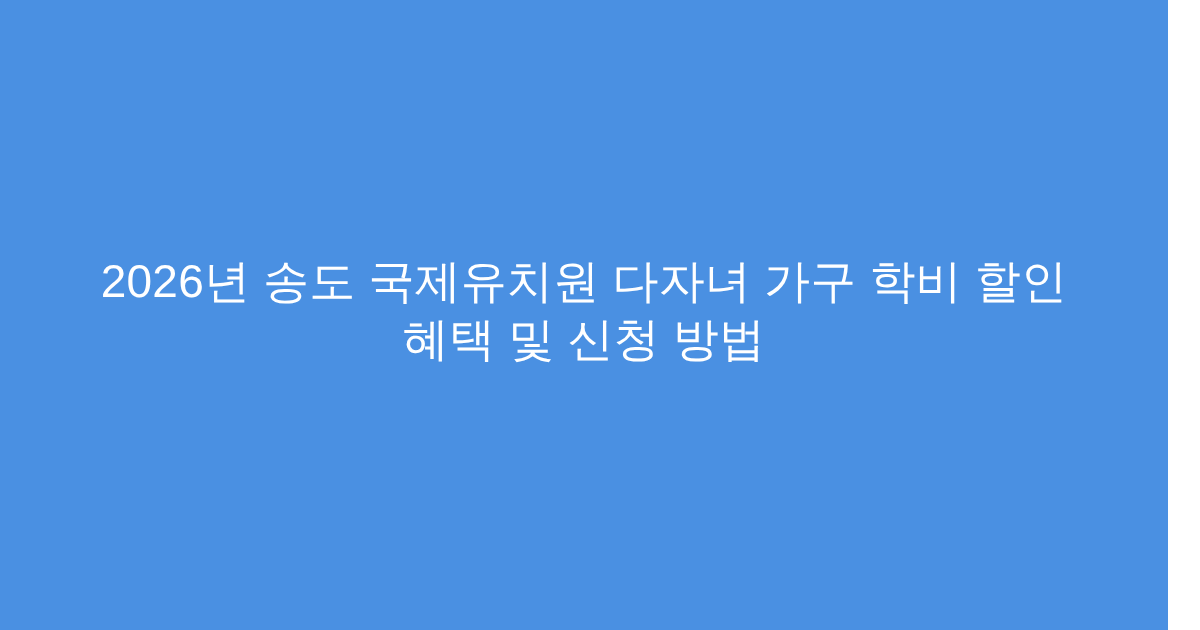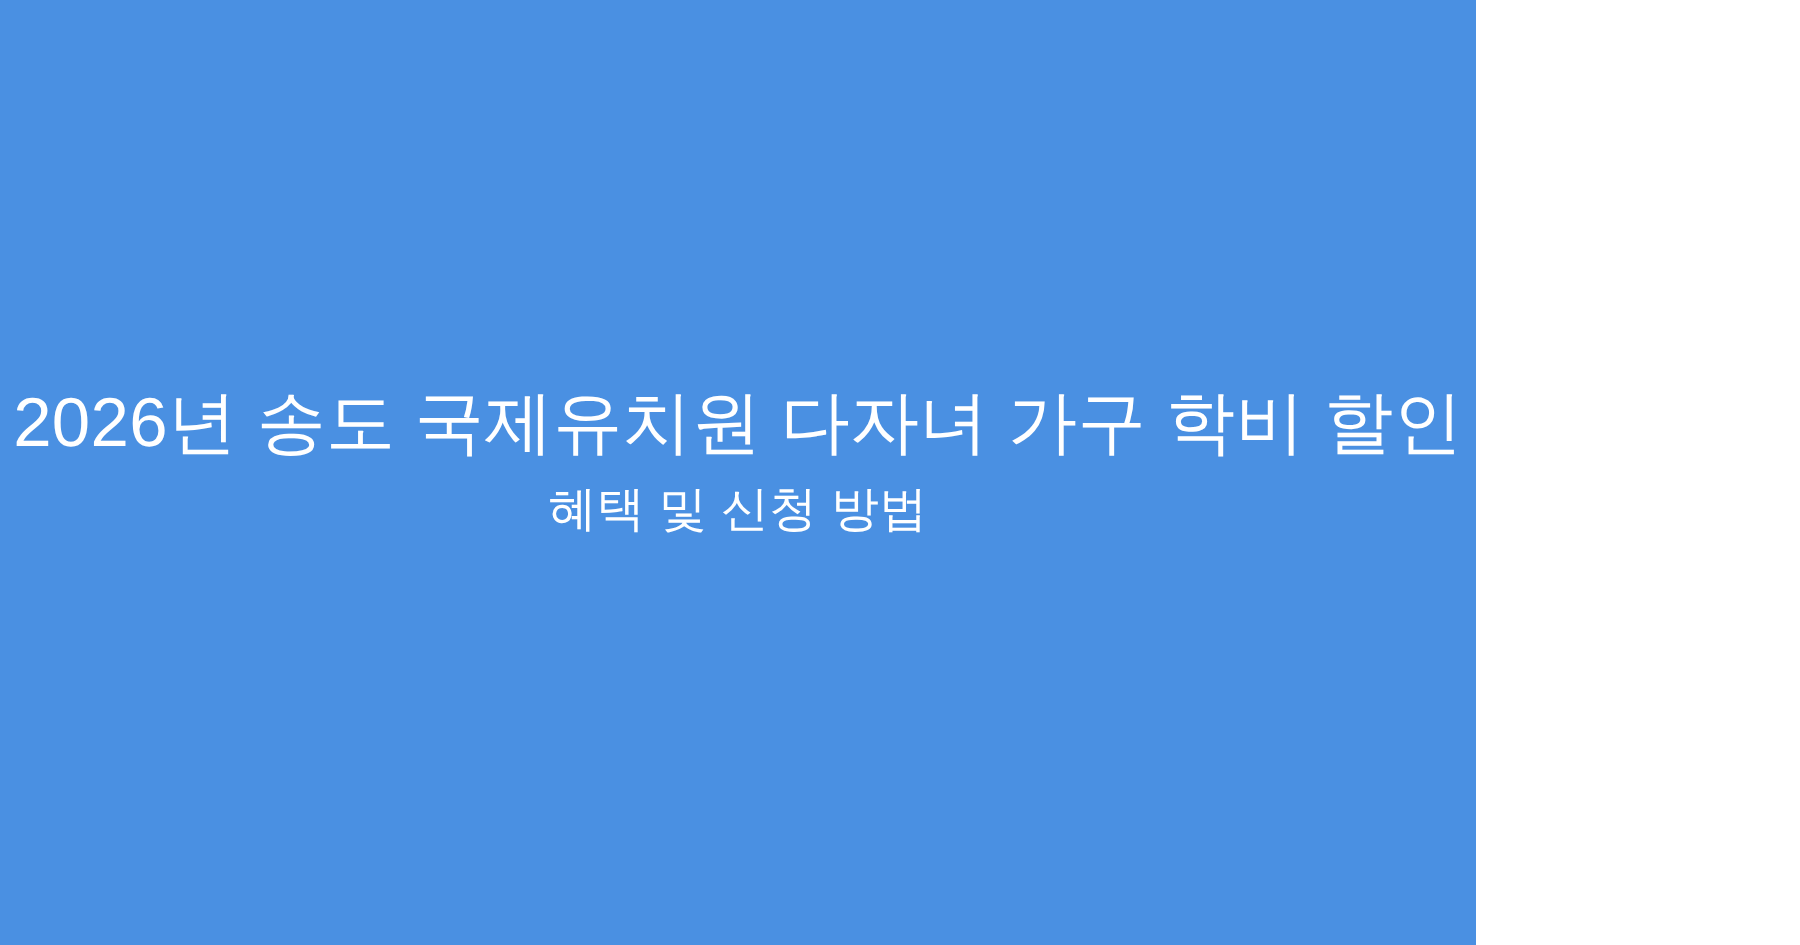--- a/index.html
+++ b/index.html
@@ -11,21 +11,21 @@
   body {
     width: 1200px;
     height: 630px;
     overflow: hidden;
     font-family: "Liberation Sans", "DejaVu Sans", sans-serif;
   }
 
   
   .og-card {
     position: relative;
-    width: 984px;
+    width: 1168px;
     height: 630px;
     box-sizing: border-box;
     background-color: #4a90e2;
     display: flex;
     align-items: center;
     justify-content: center;
     overflow: hidden;
   }
 
   
@@ -53,17 +53,17 @@
 </style>
 </head>
 <body>
 
 <div class="og-card" style="background-color: rgb(74, 144, 226);">
 
   <div class="title-block">
 
     <span class="title-line" style="color: rgb(255, 255, 255); font-size: 46px; line-height: 58px;">2026년 송도 국제유치원 다자녀 가구 학비 할인</span>
 
-    <span class="title-line" style="color: rgb(255, 255, 255); font-size: 32px; line-height: 58px;">혜택 및 신청 방법</span>
+    <span class="title-line" style="color: rgb(255, 255, 255); font-size: 46px; line-height: 58px;">혜택 및 신청 방법</span>
 
   </div>
 
 </div>
 
 </body></html>

